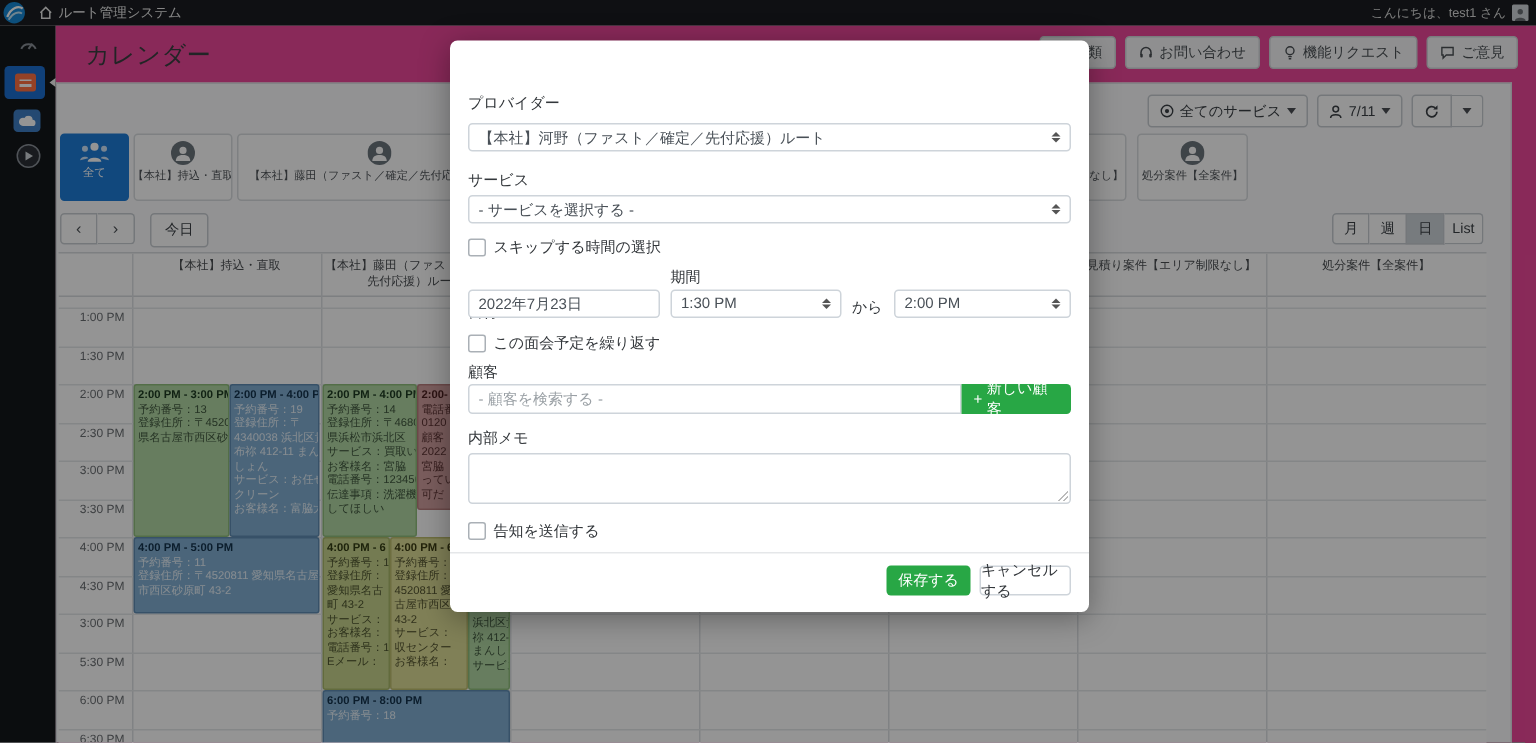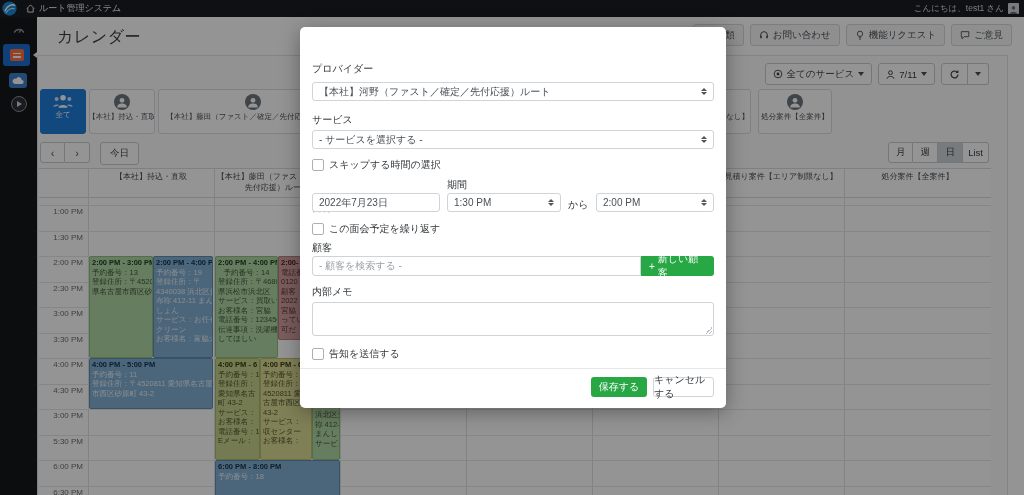--- a/index.html
+++ b/index.html
@@ -14,21 +14,21 @@
   #sidebar{position:absolute;left:0;top:17px;width:37px;height:478px;background:#14171b;z-index:10;}
   .sb-item{position:absolute;left:0;width:37px;display:flex;justify-content:center;}
   #sb-active{position:absolute;left:3px;top:27px;width:27px;height:22px;background:#1d6fd1;border-radius:3px;display:flex;align-items:center;justify-content:center;}
   #sb-arrow{position:absolute;left:33px;top:35px;width:0;height:0;border-top:3px solid transparent;border-bottom:3px solid transparent;border-right:4px solid #f2f2f2;}
   .cal-glyph{width:14px;height:12px;background:#ff7043;border-radius:2px;display:flex;flex-direction:column;justify-content:center;gap:2px;align-items:center;}
   .cal-glyph i{display:block;width:8px;height:1.5px;background:#fff;}
   #sb-cloud{position:absolute;left:9px;top:56px;width:18px;height:15px;background:#3f7fc4;border-radius:3px;display:flex;align-items:center;justify-content:center;}
   #sb-play{position:absolute;left:11px;top:79px;width:14px;height:14px;border-radius:50%;background:#2b3036;border:1.5px solid #8a9098;display:flex;align-items:center;justify-content:center;}
   #sb-play i{width:0;height:0;border-left:5px solid #cfd4d9;border-top:3px solid transparent;border-bottom:3px solid transparent;margin-left:1px;}
   
-  #main{position:absolute;left:37px;top:17px;width:987px;height:478px;background:#ffffff;}
+  #main{position:absolute;left:37px;top:17px;width:987px;height:478px;background:#ec4899;}
   #page-title{position:absolute;left:20px;top:10px;font-size:16px;color:#3c3f42;letter-spacing:.5px;}
   .hdr-actions{position:absolute;right:12px;top:7px;display:flex;gap:6px;}
   .hdr-btn{height:20px;background:#f6f7f8;border:1px solid #d4d8db;border-radius:3px;display:flex;align-items:center;gap:4px;padding:0 8px;font-size:9.5px;color:#4a4f54;}
   
   #panel{position:absolute;left:0;top:38px;width:971px;height:440px;background:#fcfcfd;border:1px solid #dfe2e5;border-bottom:none;box-sizing:border-box;}
   .toolbar{position:absolute;right:18px;top:7px;display:flex;gap:6px;align-items:center;}
   .tb-btn{height:20px;background:#fff;border:1px solid #c9ced3;border-radius:3px;display:flex;align-items:center;gap:4px;padding:0 7px;font-size:9.5px;color:#3c4146;}
   .tb-group{display:flex;}
   .tb-group .tb-btn:first-child{border-radius:3px 0 0 3px;}
   .tb-group .tb-btn:last-child{border-radius:0 3px 3px 0;border-left:none;}
@@ -324,21 +324,21 @@
             <div class="t" style="color: rgb(20, 51, 77);">4:00 PM - 5:00 PM</div>
             <div>
               <div class="ln" style="color: rgb(232, 241, 248);">予約番号：11</div>
               <div class="ln" style="color: rgb(232, 241, 248);">登録住所：〒4520811 愛知県名古屋</div>
               <div class="ln" style="color: rgb(232, 241, 248);">市西区砂原町 43-2</div>
             </div>
           </div>
           <div class="ev" style="left: 176px; top: 87px; width: 63px; height: 102px; background: rgb(178, 216, 164); border-color: rgb(143, 190, 124);">
             <div class="t" style="color: rgb(29, 58, 33);">2:00 PM - 4:00 PM</div>
             <div>
-              <div class="ln" style="color: rgb(65, 88, 63); text-align: center;">予約番号：14</div>
+              <div class="ln" style="color: rgb(65, 88, 63);">予約番号：14</div>
               <div class="ln" style="color: rgb(65, 88, 63);">登録住所：〒4680</div>
               <div class="ln" style="color: rgb(65, 88, 63);">県浜松市浜北区</div>
               <div class="ln" style="color: rgb(65, 88, 63);">サービス：買取い</div>
               <div class="ln" style="color: rgb(65, 88, 63);">お客様名：宮脇</div>
               <div class="ln" style="color: rgb(65, 88, 63);">電話番号：123456</div>
               <div class="ln" style="color: rgb(65, 88, 63);">伝達事項：洗濯機</div>
               <div class="ln" style="color: rgb(65, 88, 63);">してほしい</div>
             </div>
           </div>
           <div class="ev" style="left: 239px; top: 87px; width: 62px; height: 84px; background: rgb(210, 160, 160); border-color: rgb(185, 127, 127);">

